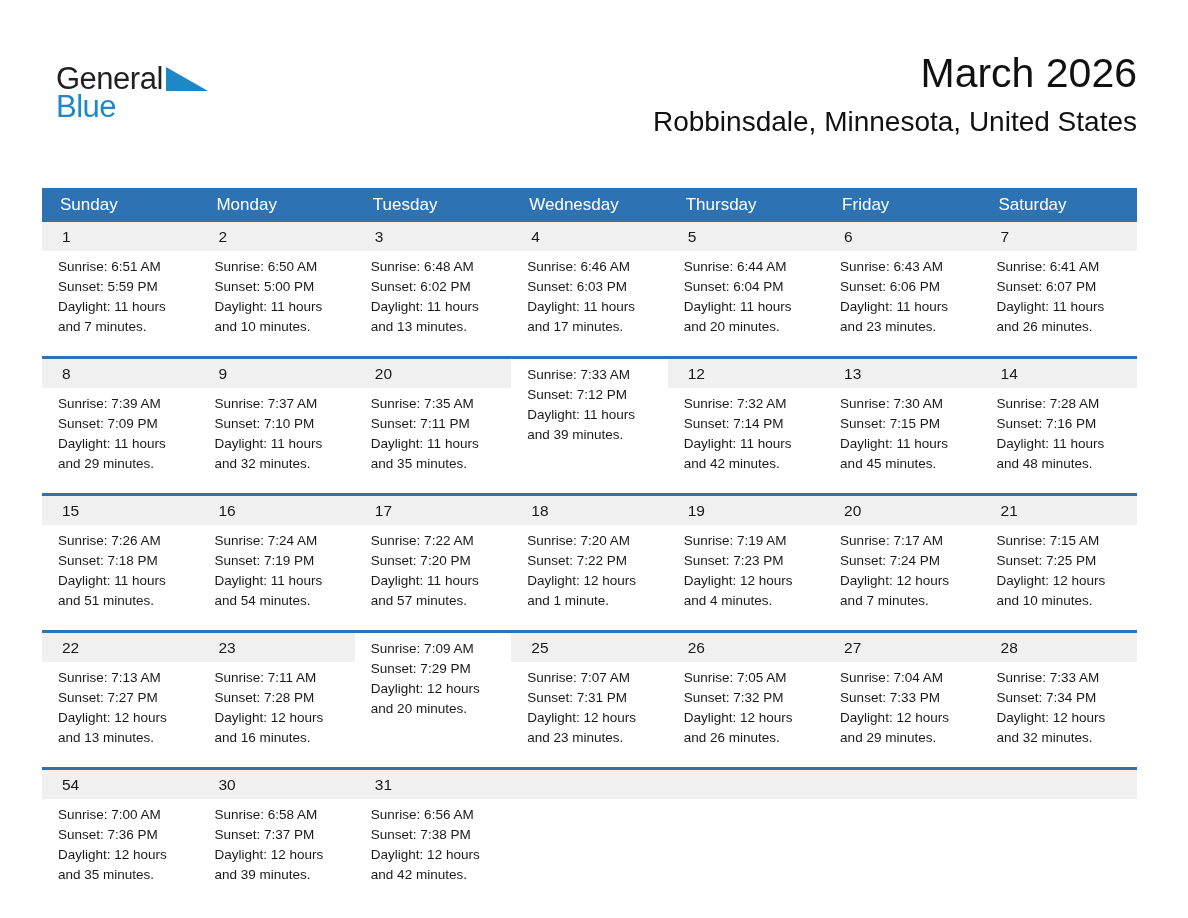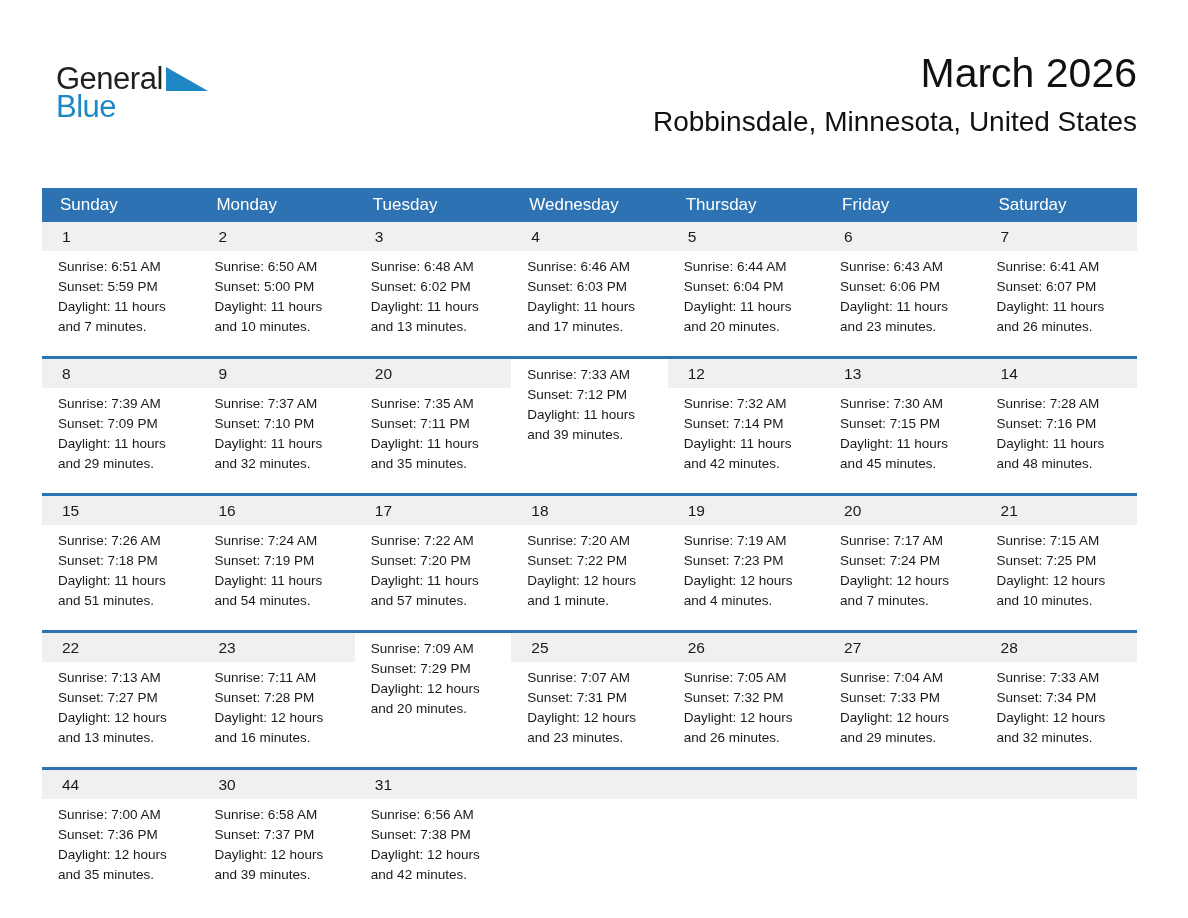--- a/index.html
+++ b/index.html
@@ -369,21 +369,21 @@
     <div class="day-details">
       <div>Sunrise: 7:33 AM</div>
       <div>Sunset: 7:34 PM</div>
       <div>Daylight: 12 hours</div>
       <div>and 32 minutes.</div>
     </div>
   </div>
 </div>
         <div class="week-row">
   <div class="cell">
-    <div class="day-number">44</div>
+    <div class="day-number">54</div>
     <div class="day-details">
       <div>Sunrise: 7:00 AM</div>
       <div>Sunset: 7:36 PM</div>
       <div>Daylight: 12 hours</div>
       <div>and 35 minutes.</div>
     </div>
   </div>
 
   <div class="cell">
     <div class="day-number">30</div>

